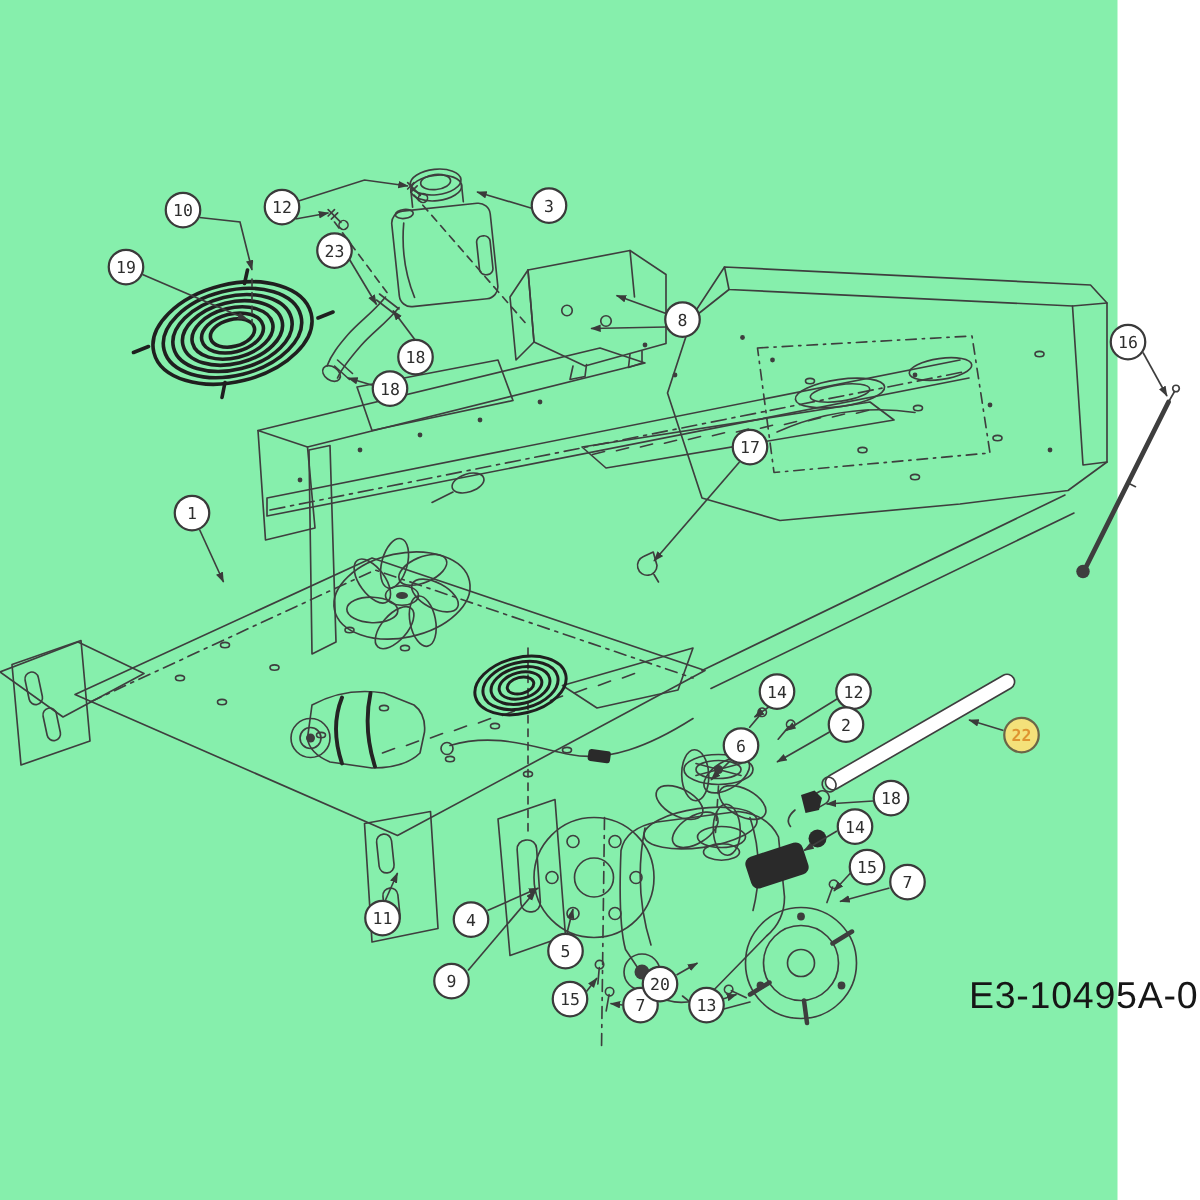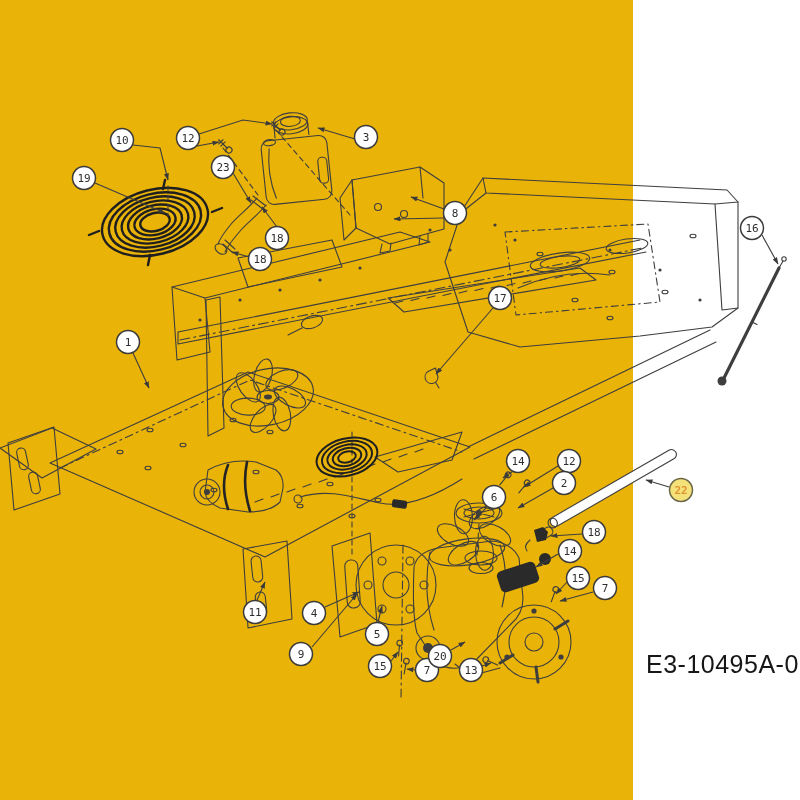--- a/index.html
+++ b/index.html
@@ -1,16 +1,16 @@
 <!DOCTYPE html>
 <html style="--hl-fill: #f4e17a; --hl-text: #df9430;"><head>
 <meta charset="utf-8">
 <style>
   html,body{margin:0;padding:0;width:800px;height:800px;background:#ffffff;overflow:hidden;}
-  #page{position:relative;width:633px;height:800px;background:#eab308;font-family:"Liberation Sans",sans-serif;}
+  #page{position:relative;width:745px;height:800px;background:#86efac;font-family:"Liberation Sans",sans-serif;}
   svg{position:absolute;top:0;left:0;}
   .art{stroke:#3e3e3e;stroke-width:1.1;fill:none;stroke-linejoin:round;stroke-linecap:round;}
   .coil{stroke:#1f1f1f;fill:none;}
   .darkfill{fill:#2a2a2a;stroke:none;}
   .dotfill{fill:#3e3e3e;stroke:none;}
   .leader{stroke:#3e3e3e;stroke-width:1.1;fill:none;}
   .callout-circle{fill:#ffffff;stroke:#3a3a3a;stroke-width:1.5;}
   .callout-circle.hl{fill:var(--hl-fill,#f4e17a);stroke:#6b6647;}
   .callout-text{font-family:"DejaVu Sans Mono","Liberation Mono",monospace;font-size:11px;fill:#2e2e2e;text-anchor:middle;}
   .callout-text.hl{fill:var(--hl-text,#df9430);font-weight:bold;}

